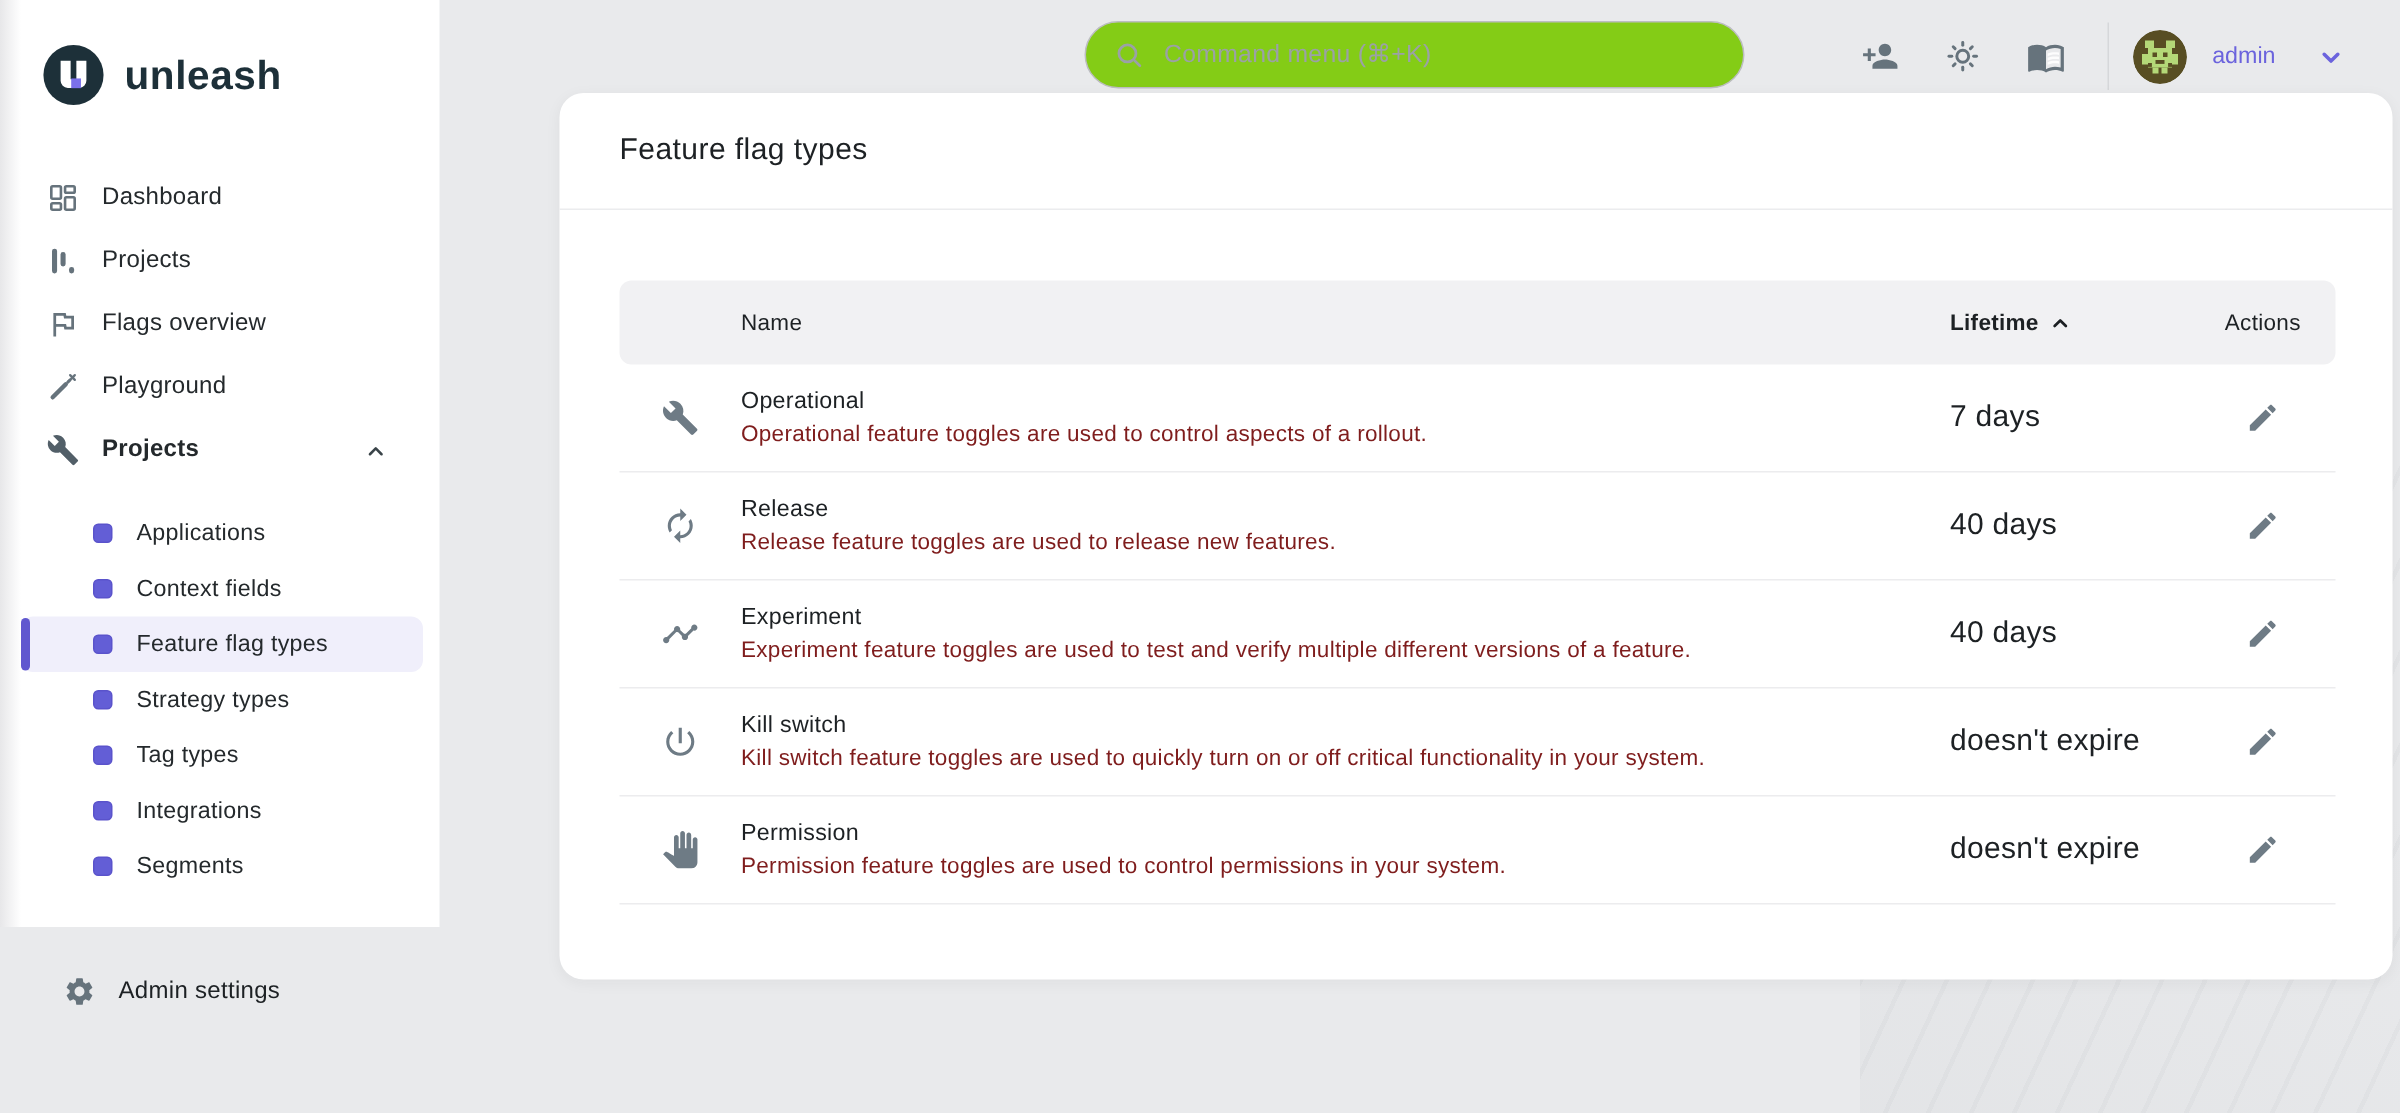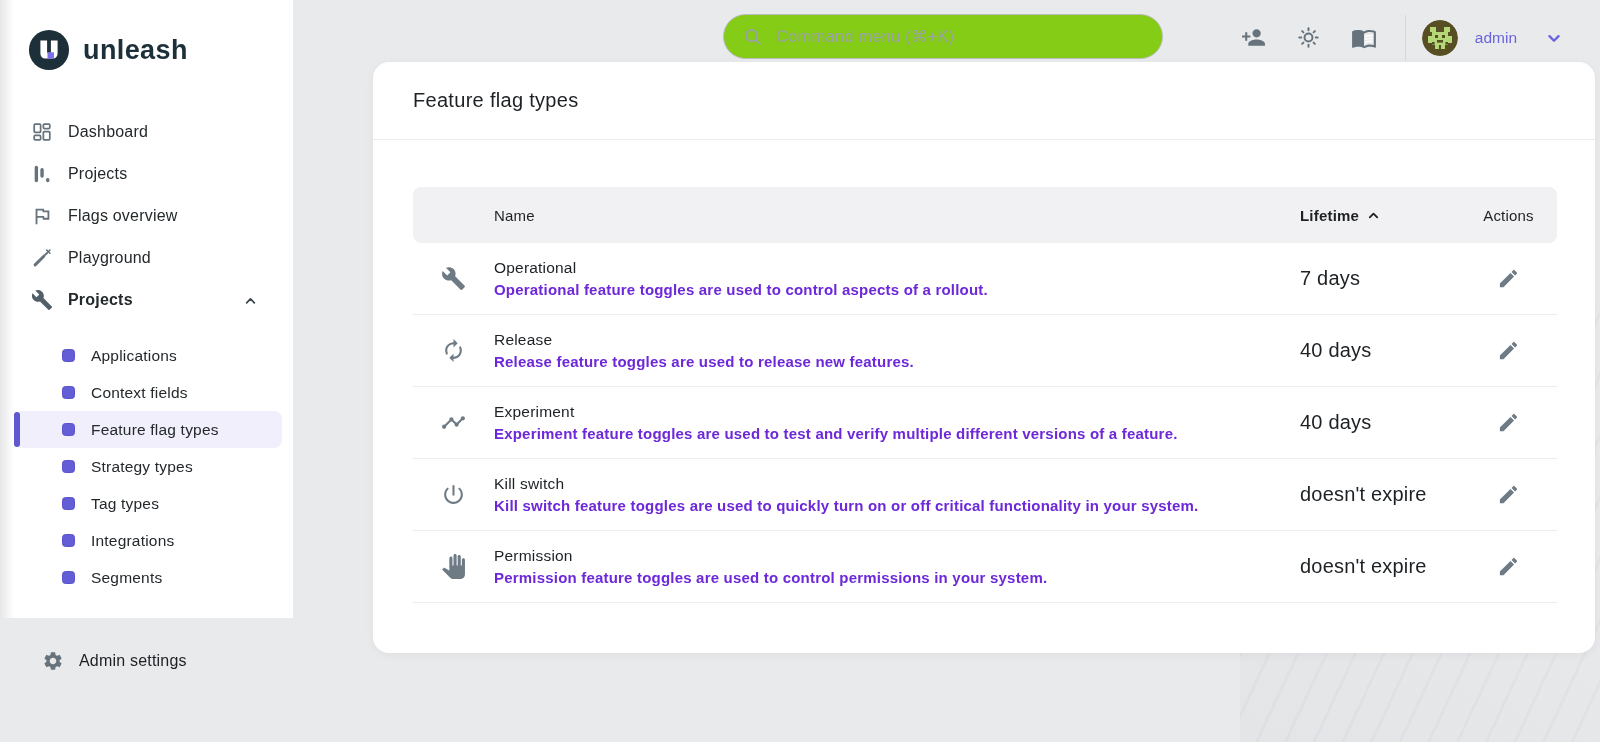--- a/index.html
+++ b/index.html
@@ -84,21 +84,21 @@
     height:56px; background:#f1f1f3; border-radius:8px;
     display:flex; align-items:center; font-size:15px; color:#1d2124;
   }
   .col-icon { width:81px; flex:0 0 81px; display:flex; align-items:center; justify-content:center; }
   .col-name { flex:1; min-width:0; }
   .col-lifetime { width:160px; flex:0 0 160px; }
   .col-actions { width:97px; flex:0 0 97px; display:flex; align-items:center; justify-content:center; }
   .th-lifetime { font-weight:bold; display:flex; align-items:center; gap:7px; cursor:pointer; }
   .trow { height:72px; display:flex; align-items:center; border-bottom:1px solid #ececee; }
   .row-title { font-size:15.5px; color:#1d2124; line-height:23px; }
-  .row-desc { font-size:15px; color:#6d28d9; line-height:22px;font-weight:bold; }
+  .row-desc { font-size:15px; color:#7f1d1d; line-height:22px; }
   .lifetime-val { font-size:20px; color:#1d2124; }
   .edit-btn { width:34px; height:34px; border:none; background:transparent; cursor:pointer; display:flex; align-items:center; justify-content:center; border-radius:50%; }
   svg { display:block; }
 </style>
 </head>
 <body>
 
 <div class="app">
 
   <aside class="sidebar">

